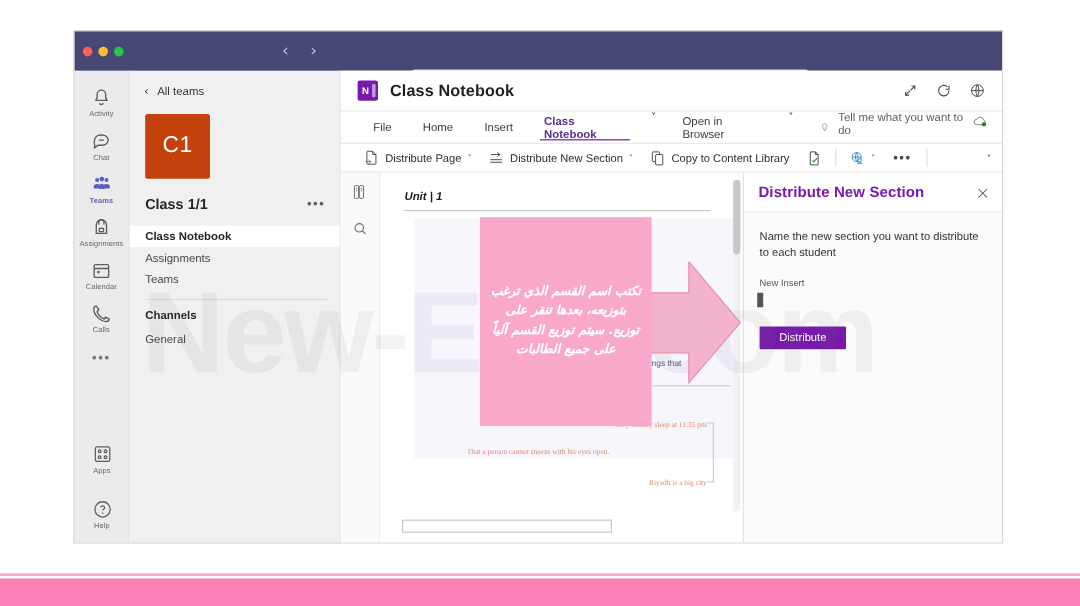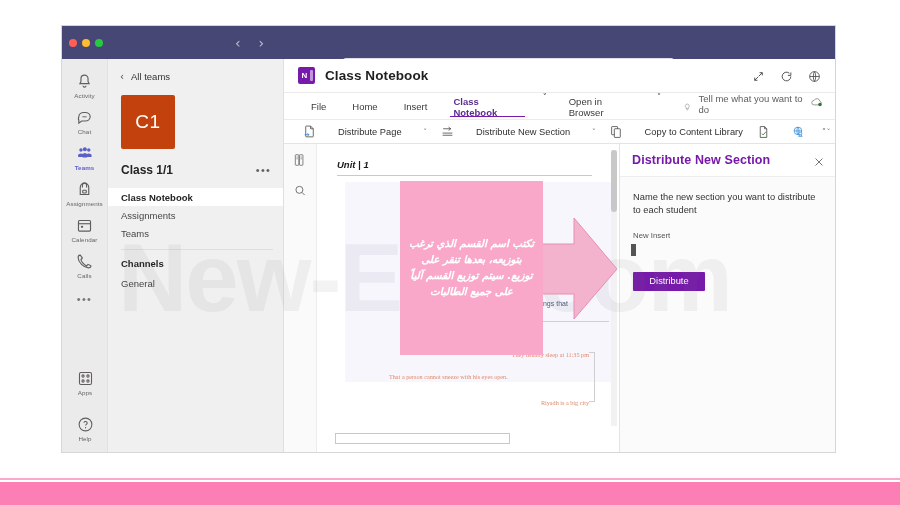--- a/index.html
+++ b/index.html
@@ -144,21 +144,21 @@
   .bulb { width:9px; height:12px; }
   .tellme-text { font-size:9.5px; color:#605e5c; }
   .cloud-icon { margin-left:auto; margin-right:12px; width:14px; height:12px; }
 
   
   .ribbon-cmds {
     height:25px; display:flex; align-items:center; padding-left:12px; gap:0;
     border-top:1px solid #edebe9; border-bottom:1px solid #e6e4e2; background:#fff; flex:none;
     position:relative;
   }
-  .cmd { display:flex; align-items:center; gap:22px; padding:0 7px; cursor:pointer; height:25px; }
+  .cmd { display:flex; align-items:center; gap:5px; padding:0 7px; cursor:pointer; height:25px; }
   .cmd-icon { width:13px; height:14px; flex:none; }
   .cmd-icon svg { width:100%; height:100%; }
   .cmd-text { font-size:9.3px; color:#302f2e; white-space:nowrap; }
   .cmd-chev { font-size:7px; color:#57565a; font-family:"DejaVu Sans", sans-serif; }
   .vdiv { width:1px; height:15px; background:#e1dfdd; margin:0 4px; }
   .cmd-dots { font-size:11px; color:#484644; letter-spacing:1.3px; padding:0 8px; cursor:pointer; }
   .ribbon-collapse { position:absolute; right:9px; top:8px; font-size:8px; color:#57565a; cursor:pointer; font-family:"DejaVu Sans", sans-serif; }
 
   
   .content-region { flex:1; display:flex; min-height:0; position:relative; background:#fff; }

